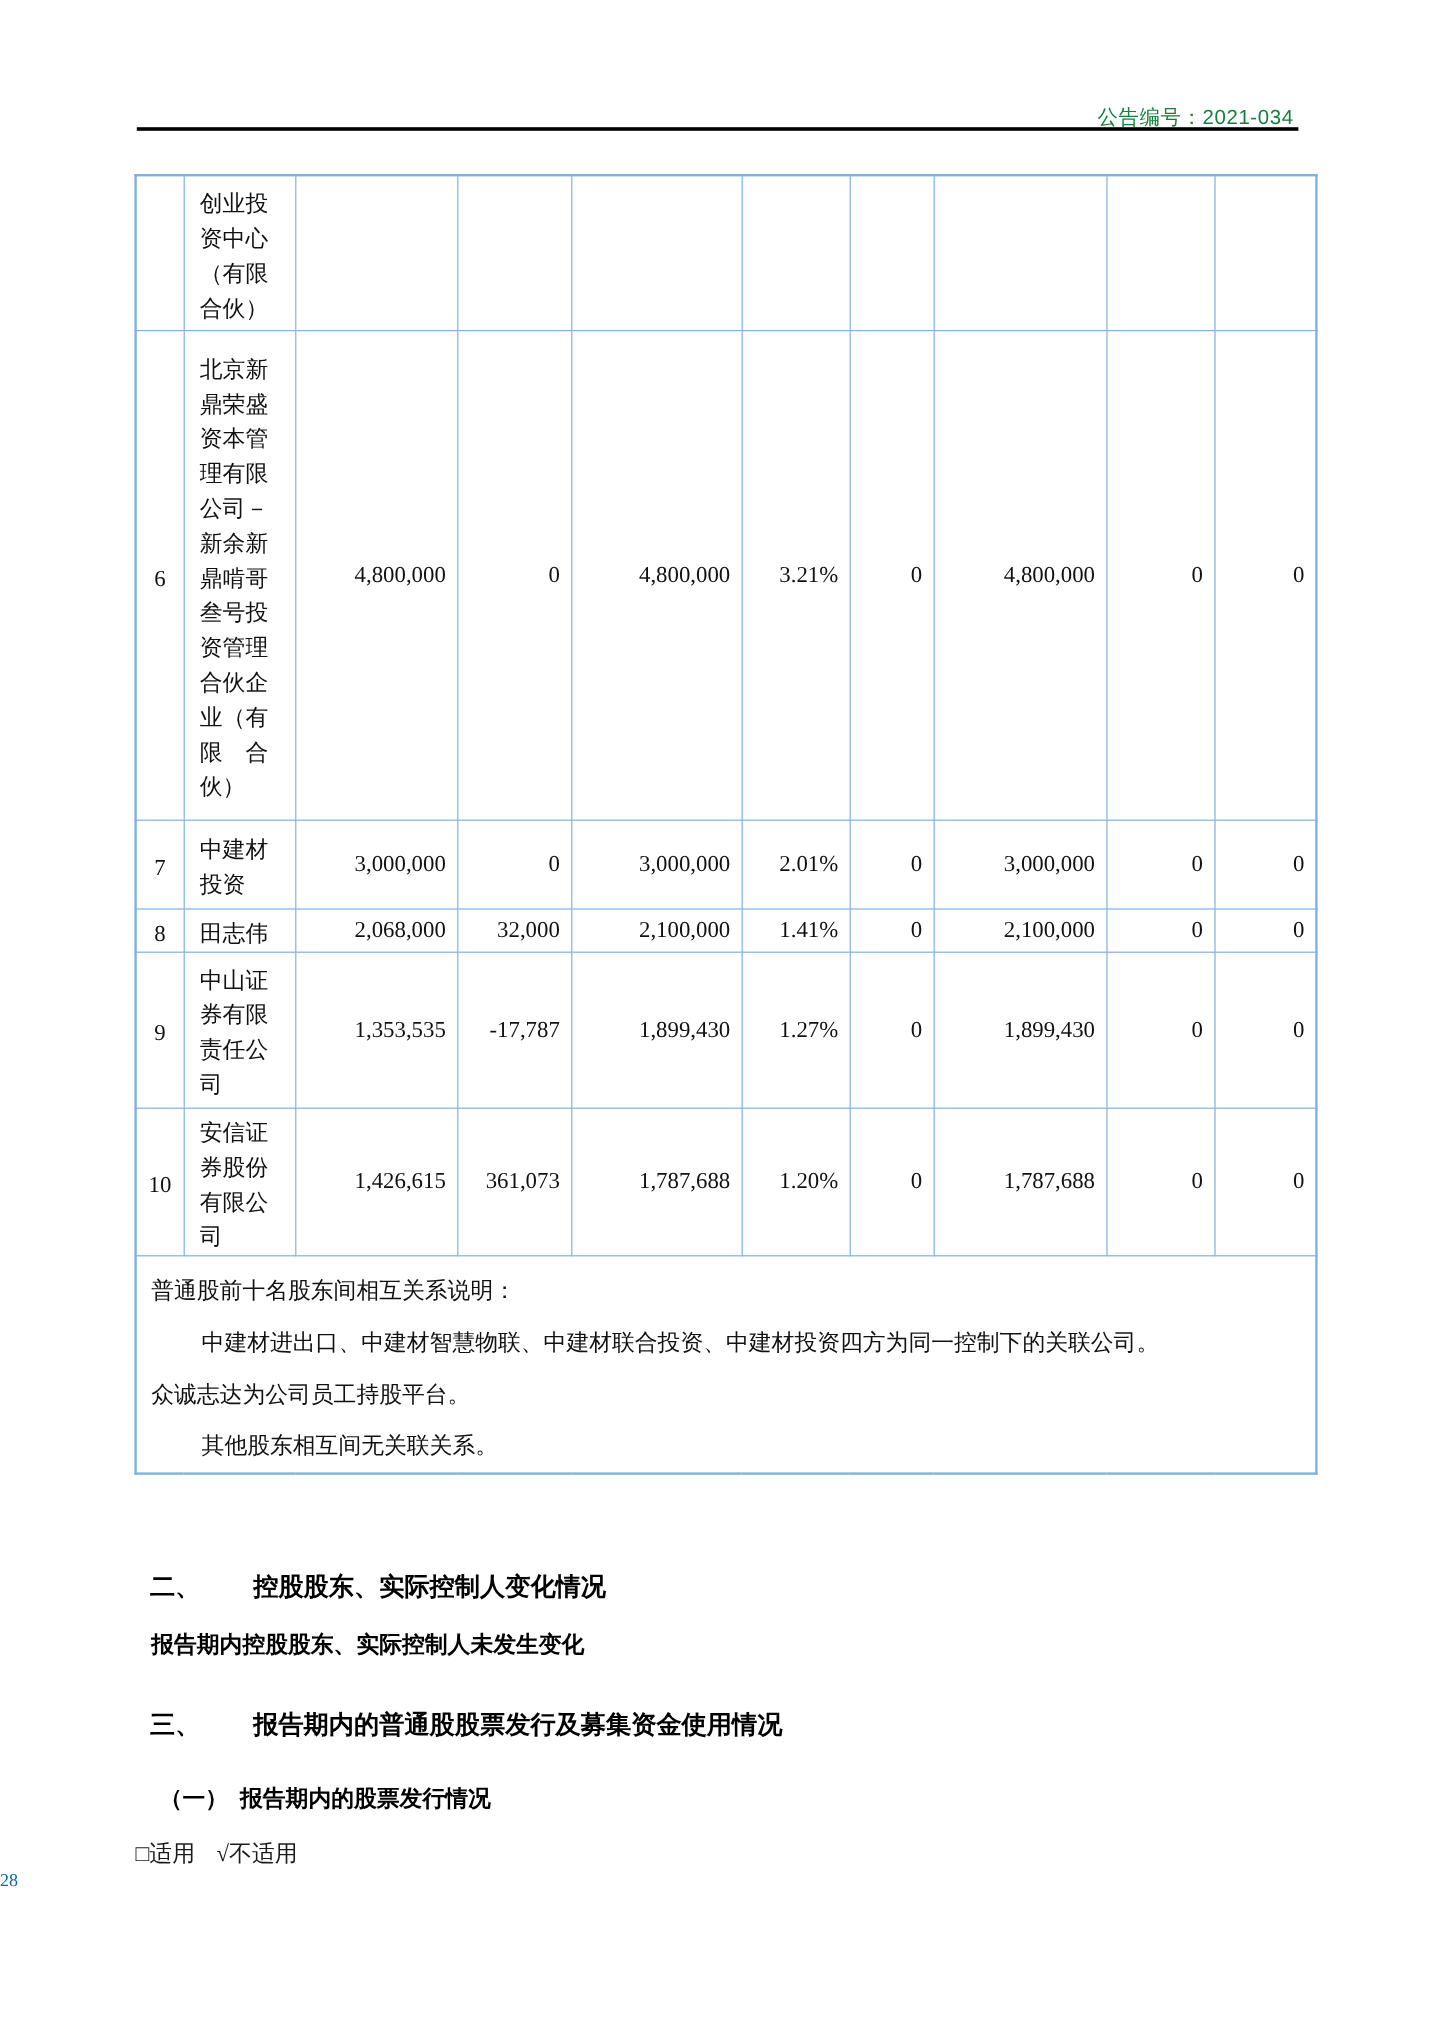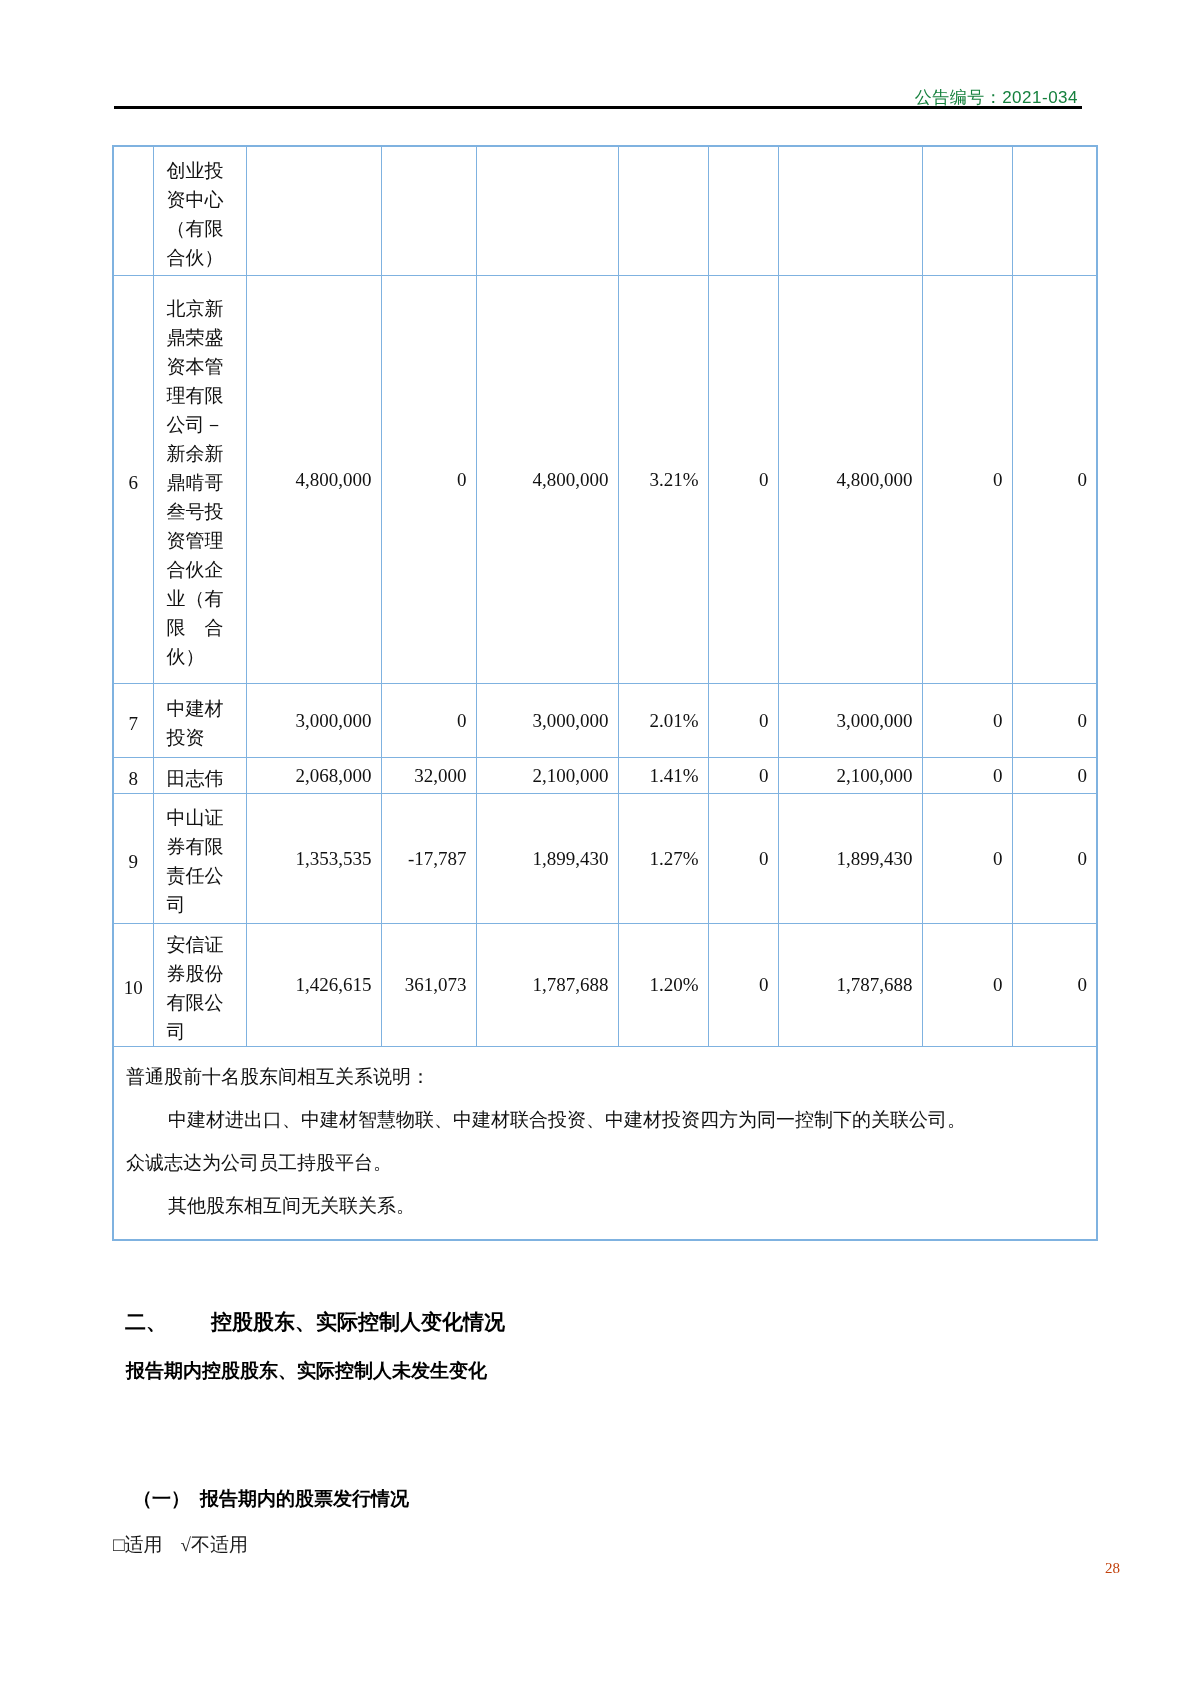--- a/index.html
+++ b/index.html
@@ -43,21 +43,21 @@
     text-align:left; vertical-align:top;
     padding:6px 13px 0 13px;
     white-space:pre-line;
   }
   td.c-val { text-align:right; padding-right:9px; }
   tr.r-total td { font-size:19px; }
   tr.r-total td.c-total-label {
     text-align:center; font-weight:bold; letter-spacing:2px;
   }
   td.c-notes {
-    vertical-align:top; padding:8px 12px 12px 12px;
+    vertical-align:top; padding:8px 12px 0 12px;
     line-height:43px; font-size:19px;
   }
   td.c-notes p { margin:0; }
   td.c-notes p.indent { text-indent:42px; }
   
   .sec-heading {
     position:absolute; left:125px;
     font-family:"Liberation Sans","DejaVu Sans",sans-serif;
     font-weight:bold; font-size:21px; color:#000;
     white-space:nowrap;
@@ -76,21 +76,21 @@
     white-space:nowrap;
   }
   .subsec-heading .sub-num { display:inline-block; width:67px; }
   .applicability {
     position:absolute; left:113px; top:1532px;
     font-size:19px; color:#1a1a1a; white-space:nowrap;
   }
   .applicability .opt { margin-right:18px; }
   .page-number {
     position:absolute; left:0; top:1560px; width:1120px;
-    text-align:right; font-size:15px; color:#c2410c;
+    text-align:left; font-size:15px; color:#0369a1;
   }
 </style>
 </head>
 <body>
 
 <div class="page">
 
   <div class="doc-header">
     <span>公告编号：</span><span class="hdr-num">2021-034</span>
   </div>
@@ -214,20 +214,23 @@
     </tr>
   </tbody>
     </table>
 
   <div class="sec-heading" style="top:1308px;">
     <span class="sec-num">二、</span><span>控股股东、实际控制人变化情况</span>
   </div>
 
   <div class="sec-body" style="top:1358px;">报告期内控股股东、实际控制人未发生变化</div>
 
+  <div class="sec-heading" style="top:1423px;">
+    <span class="sec-num">三、</span><span>报告期内的普通股股票发行及募集资金使用情况</span>
+  </div>
 
   <div class="subsec-heading" style="top:1486px;">
     <span class="sub-num">（一）</span><span>报告期内的股票发行情况</span>
   </div>
 
   <div class="applicability">
     <span class="opt">□适用</span><span>√不适用</span>
   </div>
 
   <div class="page-number">28</div>

